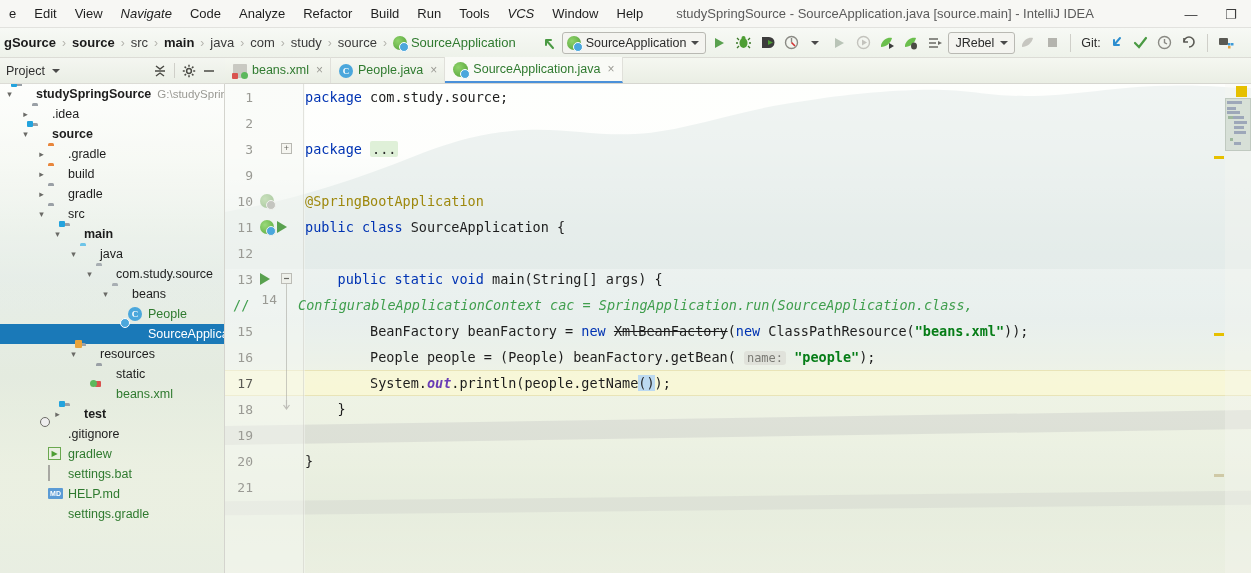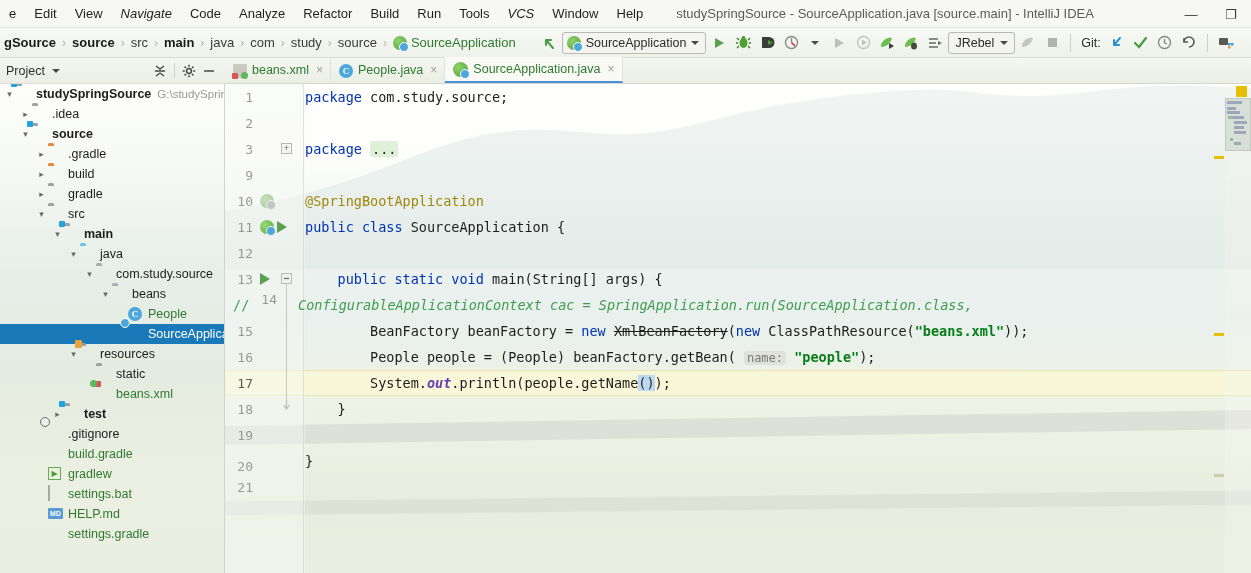--- a/index.html
+++ b/index.html
@@ -564,25 +564,20 @@
           <span class="ico"><span class="fld mod"></span></span>
           <span class="lbl bold">test</span>
         </div>
         <div class="trow" style="padding-left: 36px;">
           <span class="arrow none"></span>
           <span class="ico"><span class="gitico"></span></span>
           <span class="lbl">.gitignore</span>
         </div>
         <div class="trow" style="padding-left: 36px;">
           <span class="arrow none"></span>
-          <span class="ico"><span class="gradleico"></span></span>
-          <span class="lbl green">build.gradle</span>
-        </div>
-        <div class="trow" style="padding-left: 36px;">
-          <span class="arrow none"></span>
           <span class="ico">
             <span class="runico">▶</span>
           </span>
           <span class="lbl green">gradlew</span>
         </div>
         <div class="trow" style="padding-left: 36px;">
           <span class="arrow none"></span>
           <span class="ico"><span class="batico"></span></span>
           <span class="lbl green">settings.bat</span>
         </div>
@@ -702,21 +697,21 @@
             <span class="gicons"></span>
           </div>
           <div class="gutter-line" style="top: 312px;">
             <span class="lnum">18</span>
             <span class="gicons"></span>
           </div>
           <div class="gutter-line" style="top: 338px;">
             <span class="lnum">19</span>
             <span class="gicons"></span>
           </div>
-          <div class="gutter-line" style="top: 364px; align-items: flex-end;">
+          <div class="gutter-line" style="top: 364px;">
             <span class="lnum">20</span>
             <span class="gicons"></span>
           </div>
           <div class="gutter-line" style="top: 390px;">
             <span class="lnum">21</span>
             <span class="gicons"></span>
           </div>
         </div>
     </div>
     <div class="gsep"></div>

